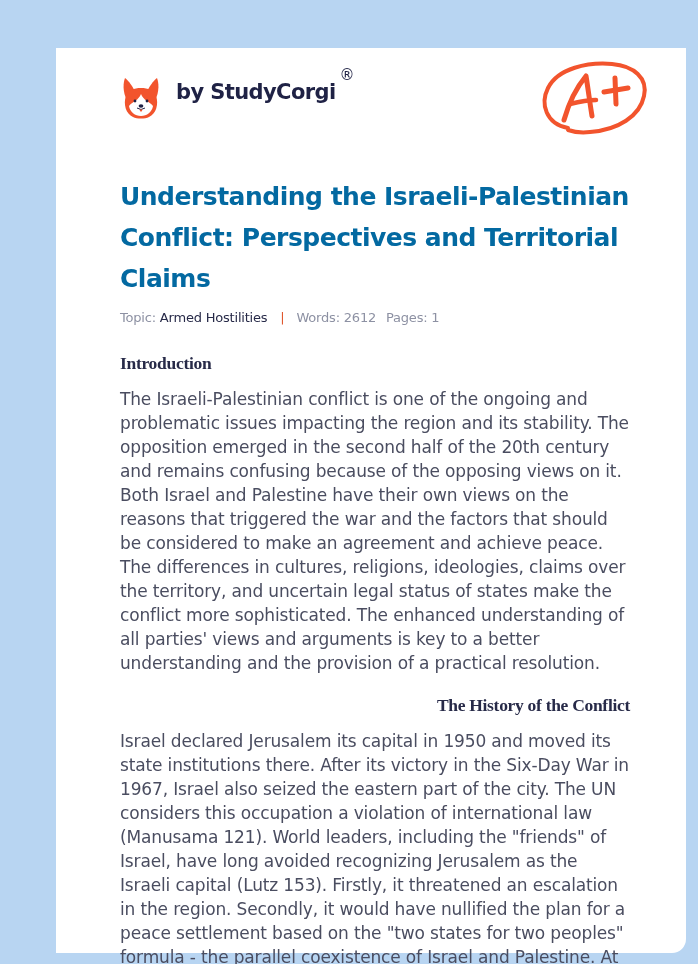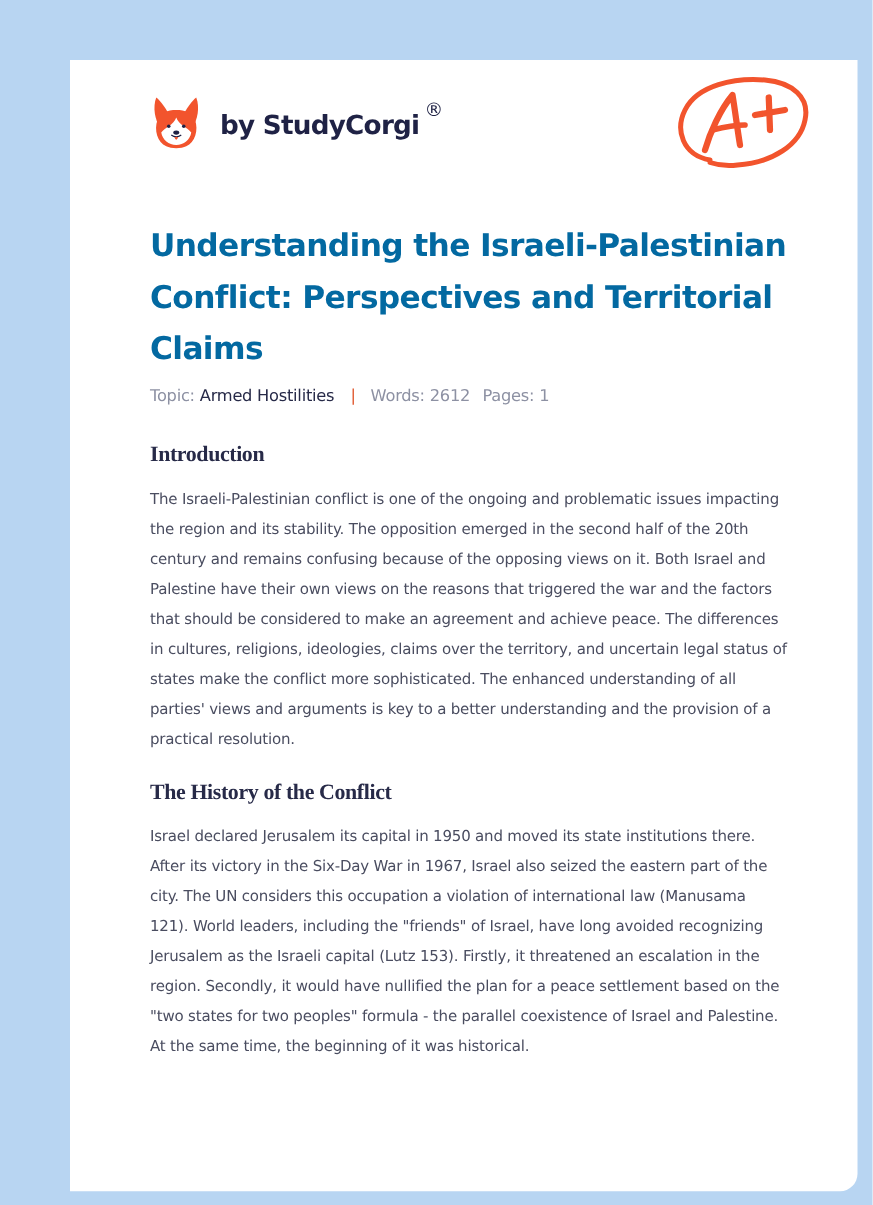--- a/index.html
+++ b/index.html
@@ -10,21 +10,21 @@
     font-family:"Liberation Sans", sans-serif;
   }
   .card {
     position:absolute; left:56px; top:48px;
     width:630px; height:905px;
     background:#ffffff;
     border-bottom-right-radius:14px;
   }
   .logo {
     position:absolute; left:66px; top:28px;
-    display:flex; align-items:center;
+    display:flex; 
   }
   .logo svg { display:block; }
   .logo-text {
     margin-left:16px; margin-top:4px;
     font-family:"DejaVu Sans", sans-serif;
     font-weight:bold; font-size:21px; color:#1f2245;
     letter-spacing:-0.6px;
   }
   .logo-reg {
     font-family:"DejaVu Sans", sans-serif;
@@ -54,24 +54,24 @@
   .meta .pages { margin-left:6px; }
   h2 {
     margin:26px 0 0 0;
     font-family:Liberation Serif, serif;
     font-weight:bold; font-size:17.5px; line-height:24px;
     color:#272a48; letter-spacing:-0.3px;
   }
   p {
     margin:12px 0 0 0;
     font-family:"DejaVu Sans", sans-serif;
-    font-size:12px; line-height:24px;
+    font-size:17px; line-height:24px;
     color:#4a4d60; letter-spacing:-0.15px;
   }
-  h2.second { margin-top:18px; }
+  h2.second { margin-top:18px;text-align:right; }
 </style>
 </head>
 <body>
 
 <div class="card">
 
   <div class="logo">
     <svg width="38" height="44" viewBox="0 0 38 44">
 
       <path d="M3 2 C6 4 12 12 14 18 L6 26 C2 20 0 10 3 2 Z" fill="#f2542d"></path>

